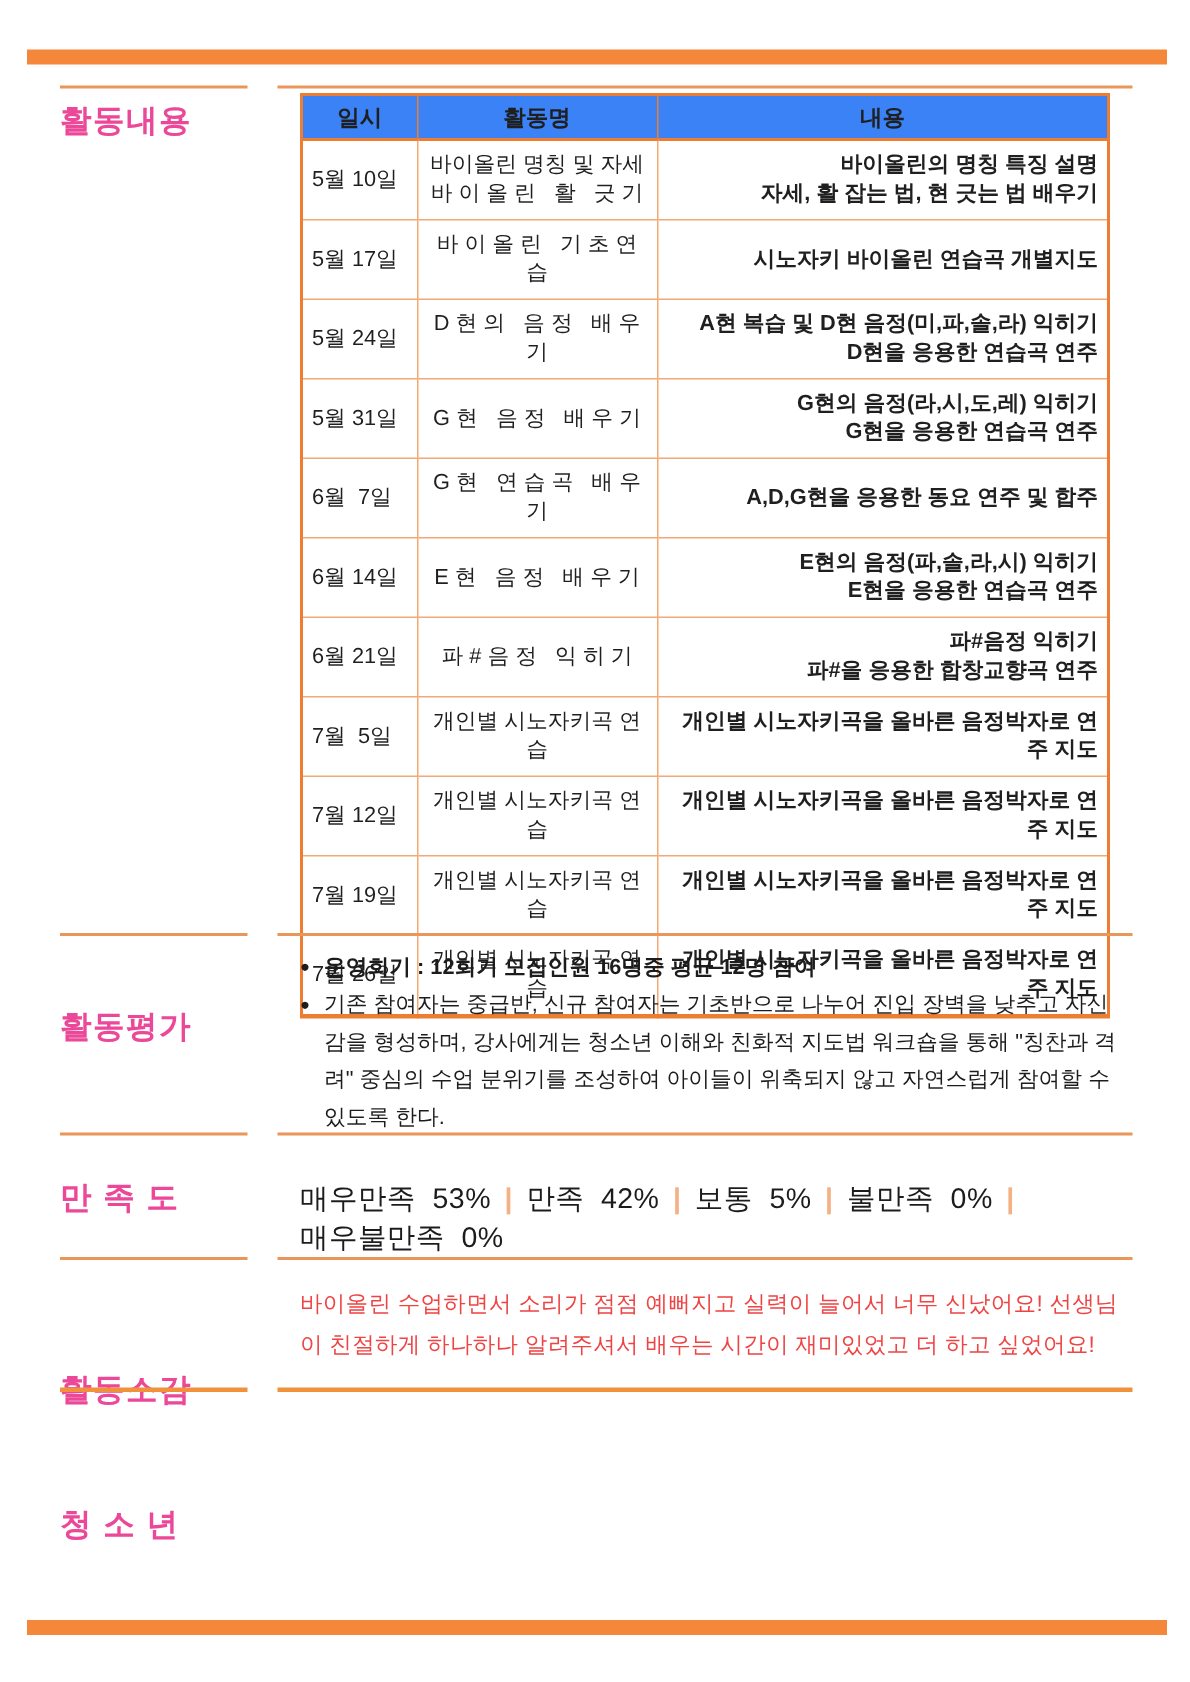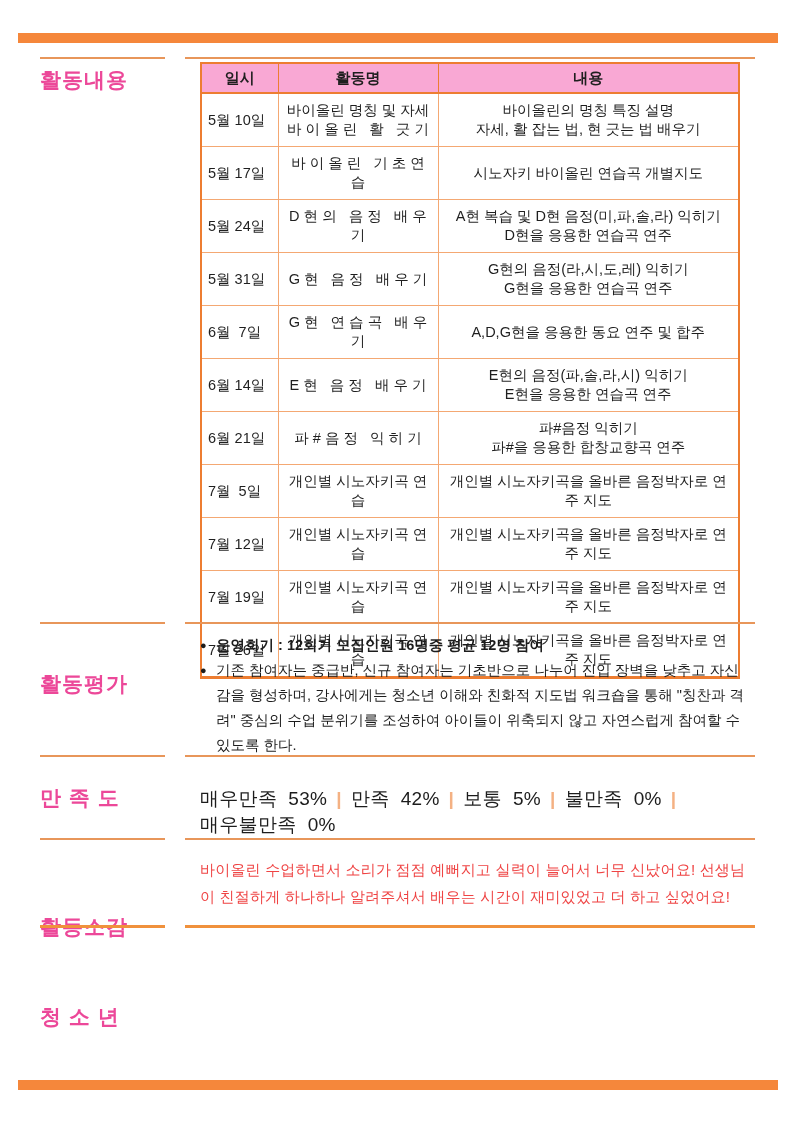--- a/index.html
+++ b/index.html
@@ -24,30 +24,30 @@
   }
 
   
   .tbl-wrap { position:absolute; left:200px; top:62px; }
   table.activity {
     border-collapse:collapse; table-layout:fixed; width:538px;
     border:2px solid #ED7D31; border-bottom-width:3px;
     font-size:14.5px; color:#1f1f1f;
   }
   table.activity th {
-    background:#f9a8d4; border:1px solid #ED7D31; border-bottom:2px solid #ED7D31;
+    background:#3b82f6; border:1px solid #ED7D31; border-bottom:2px solid #ED7D31;
     height:30px; font-size:15px; font-weight:bold; text-align:center; padding:2px 4px;
   }
   table.activity td {
     border:1px solid #F4A873; padding:7px 6px; line-height:19px;
     white-space:pre-wrap; vertical-align:middle;
   }
   td.c-date { text-align:left; }
   td.c-act  { text-align:center; }
-  td.c-desc { text-align:center; padding-left:8px; }
+  td.c-desc { text-align:right; padding-left:8px;font-weight:bold; }
 
   
   .eval-block {
     position:absolute; left:200px; top:633px; width:550px;
     font-size:14.5px; line-height:25px; color:#1c1c1c;
   }
   .eval-row { display:flex; }
   .eval-bullet { flex:0 0 16px; font-size:11px; line-height:25px; }
   .eval-row.bold { font-weight:bold; }
 

